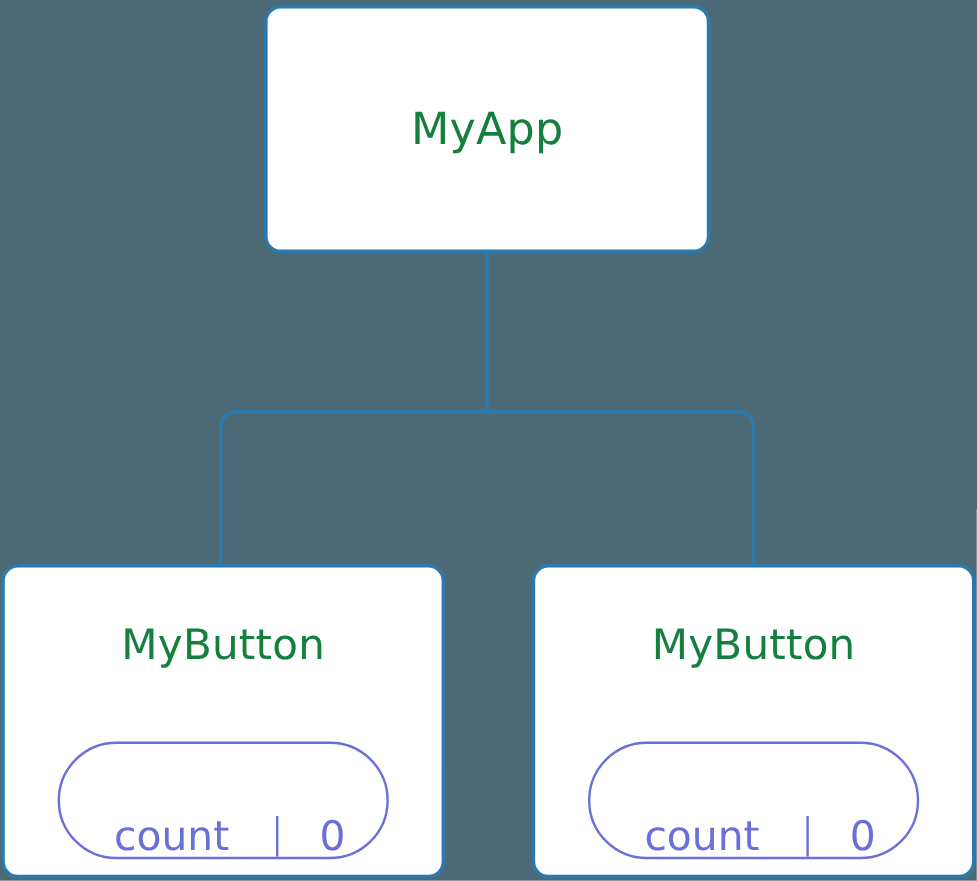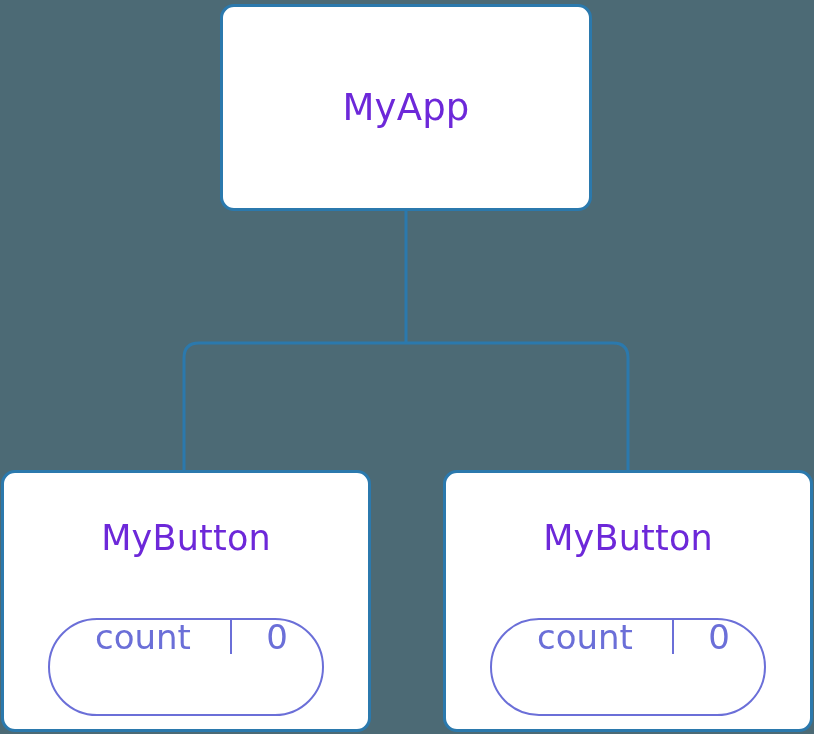--- a/index.html
+++ b/index.html
@@ -49,40 +49,40 @@
     height: 262px;
     display: flex;
     flex-direction: column;
     align-items: center;
     gap: 29px;
   }
   .node-child-left  { left: 1px; }
   .node-child-right { left: 443px; }
 
   .node-title {
-    color: #6d28d9;
+    color: #15803d;
     font-size: 37px;
     font-weight: 400;
     letter-spacing: 0.2px;
     line-height: 1;
     white-space: nowrap;
   }
   .node-child .node-title {
     margin-top: 48px;
     font-size: 35px;
   }
 
   .state-pill {
     margin-top: 33px;
     box-sizing: border-box;
     height: 98px;
     border: 2px solid #6b6fd8;
     border-radius: 49px;
     display: flex;
-    align-items: flex-start;
+    align-items: flex-end;
     overflow: hidden;
     background: #ffffff;
   }
   .state-key, .state-val {
     display: flex;
     align-items: center;
     justify-content: center;
     color: #6b6fd8;
     font-size: 34px;
     line-height: 1;

